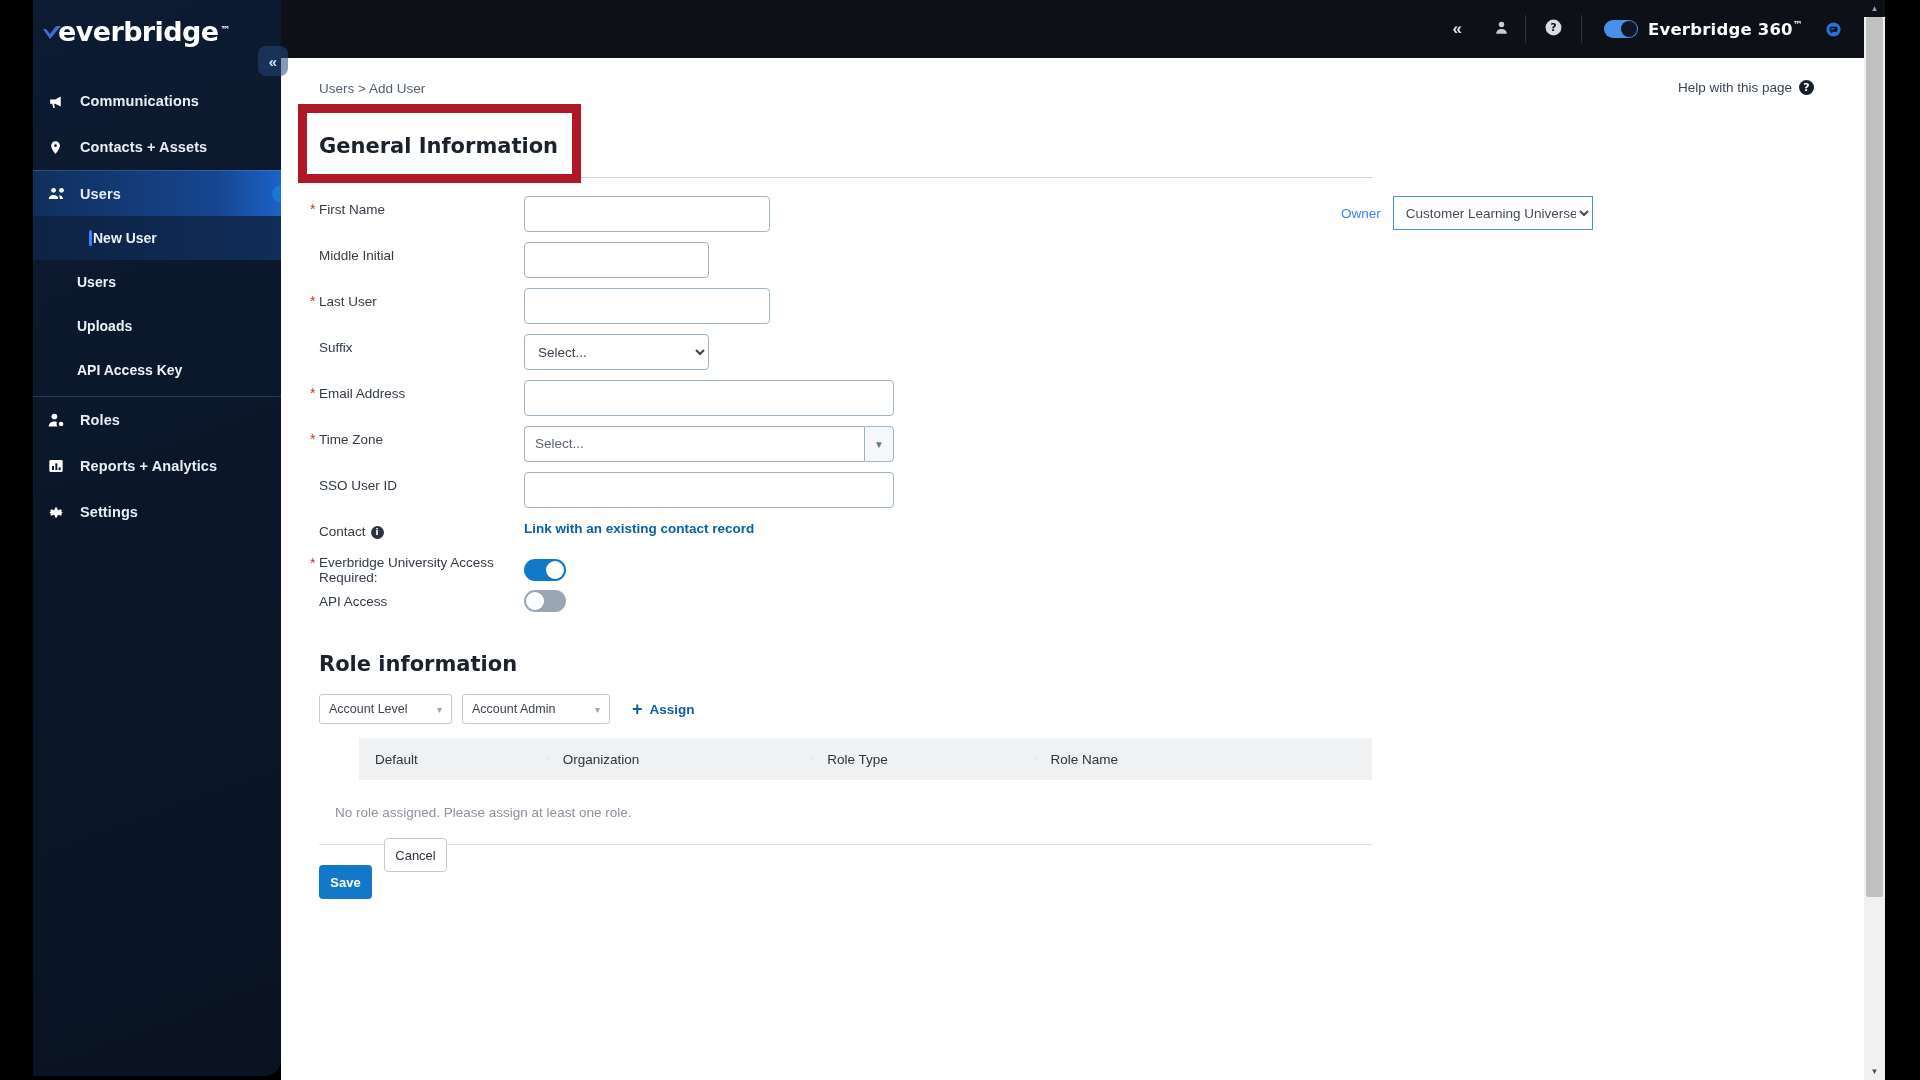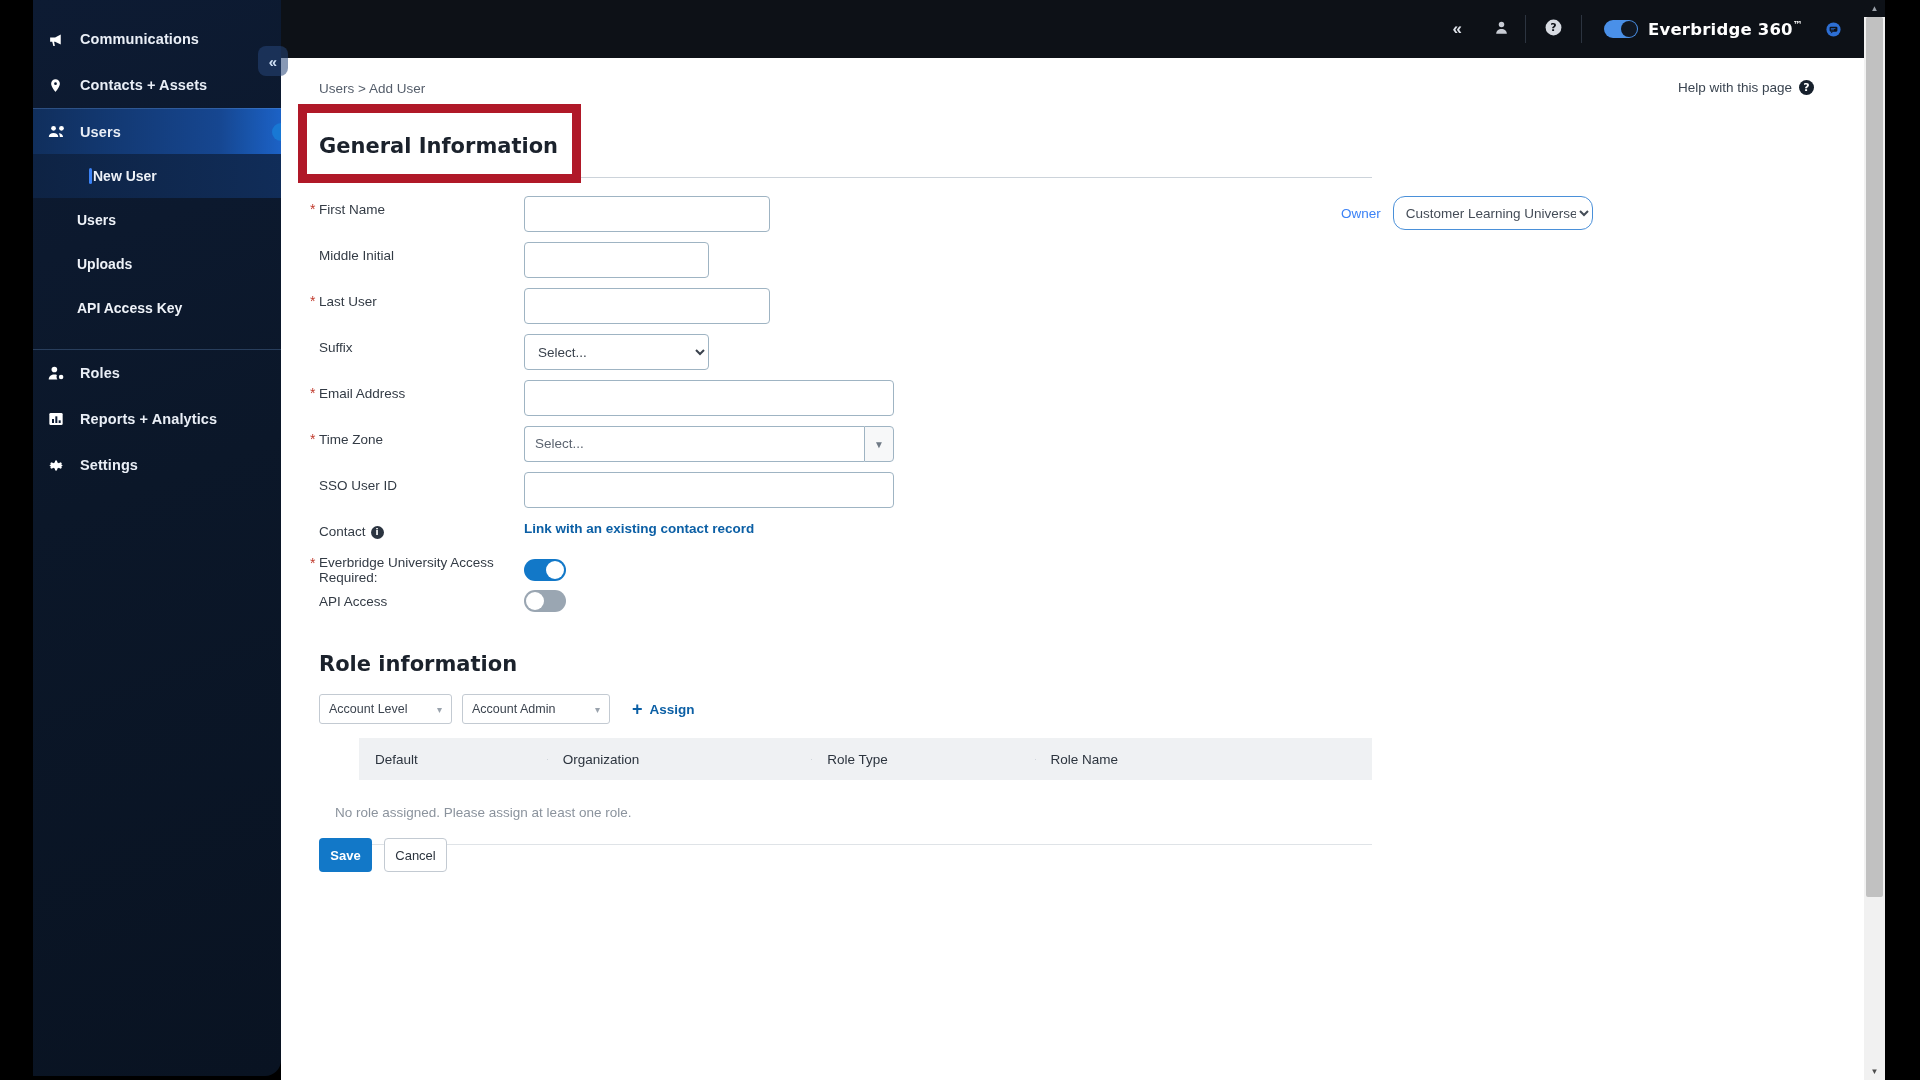--- a/index.html
+++ b/index.html
@@ -60,21 +60,21 @@
     display: flex; align-items: center; height: 44px; padding-left: 44px;
     color: #eef2f8; font-size: 14px; font-weight: 600; cursor: pointer; position: relative;
   }
   .sub-item.current {
     background: linear-gradient(90deg, rgba(14,36,70,.9) 0%, rgba(17,48,96,.85) 100%);
   }
   .sub-item .bar {
     position: absolute; left: 56px; width: 3px; height: 16px; background: #3b82f6; border-radius: 2px;
   }
   .sub-item.current .lbl { margin-left: 16px; }
-  .sub-group { border-bottom: 1px solid rgba(120,160,220,.28); padding-bottom: 19px; }
+  .sub-group { border-bottom: 1px solid rgba(120,160,220,.28); padding-bottom: 4px; }
 
   .collapse-btn {
     position: absolute; left: 258px; top: 46px; width: 30px; height: 30px;
     border-radius: 8px; background: rgba(38,70,120,.55);
     display: flex; align-items: center; justify-content: center;
     color: #cfe0f5; font-size: 15px; font-weight: 700; cursor: pointer; z-index: 9;
   }
 
   
   .topbar {
@@ -186,21 +186,21 @@
   }
   .switch.on .knob { right: 2px; }
   .switch.off .knob { left: 2px; }
   .flabel.wide { width: 205px; }
 
   .owner-row {
     position: absolute; left: 1060px; top: 138px; display: flex; align-items: center; gap: 12px;
   }
   .owner-lbl { font-size: 13.5px; color: #3b82f6; }
   select.owner-sel {
-    width: 200px; height: 34px; border: 1px solid #4a90d9; border-radius: 12px;
+    width: 200px; height: 34px; border: 1px solid #4a90d9; border-radius: 0;
     background: #fff; font-size: 13.5px; color: #444c57; padding-left: 8px;
     font-family: "Liberation Sans", sans-serif;
   }
 
   
   .role-controls { position: absolute; left: 38px; top: 636px; display: flex; align-items: center; }
   .rsel {
     height: 30px; border: 1px solid #c3cad2; border-radius: 3px; background: #fff;
     display: flex; align-items: center; justify-content: space-between;
     padding: 0 9px; font-size: 12.5px; color: #3c444f; cursor: pointer; margin-right: 10px;
@@ -226,21 +226,21 @@
   .c1 { width: 195px; } .c2 { width: 275px; } .c3 { width: 232px; } .c4 { width: 351px; }
   .rempty {
     height: 65px; display: flex; align-items: center; padding-left: 16px;
     font-size: 13.5px; color: #8b939d; border-bottom: 1px solid #dfe3e7;
   }
 
   .btn-row { position: absolute; left: 38px; top: 780px; display: flex; gap: 12px; }
   .btn-save {
     width: 53px; height: 34px; background: #1278c8; color: #fff; border-radius: 4px;
     font-size: 13px; font-weight: 700; display: flex; align-items: center; justify-content: center;
-    cursor: pointer; border: none; font-family: "Liberation Sans", sans-serif;
+    cursor: pointer; border: none; font-family: "Liberation Sans", sans-serif; margin-top: 27px;
   }
   .btn-cancel {
     width: 63px; height: 34px; background: #fff; color: #2c343e; border: 1px solid #c3cad2;
     border-radius: 4px; font-size: 13px; display: flex; align-items: center; justify-content: center;
     cursor: pointer; font-family: "Liberation Sans", sans-serif;
   }
 
   
   .vscroll {
     position: absolute; right: 35px; top: 0; width: 21px; height: 1080px;
@@ -259,20 +259,31 @@
   .right-black { position: absolute; right: 0; top: 0; width: 35px; height: 1080px; background: #000; }
 </style>
 </head>
 <body>
 
 <div id="root">
 
   <div class="left-gutter"></div>
 
   <div class="sidebar">
+    <div class="logo-wrap">
+      <div class="logo">
+        <span class="check">
+          <svg width="22" height="22" viewBox="0 0 22 22">
+            <path d="M2 4 L9 14 L20 1 L15 1 L9 9 L5 4 Z" fill="#3b6fd4"></path>
+          </svg>
+        </span>
+        <span>everbridge</span>
+        <span class="tm">™</span>
+      </div>
+    </div>
 
     <div class="nav">
 
       <div class="nav-item">
         <span class="ico">
           <svg width="17" height="17" viewBox="0 0 24 24" fill="#fff">
             <path d="M3 9v6h3l1.5 6h2.2L8.6 15H10l8 4V5l-8 4H3z"></path>
           </svg>
         </span>
         <span class="lbl">Communications</span>

